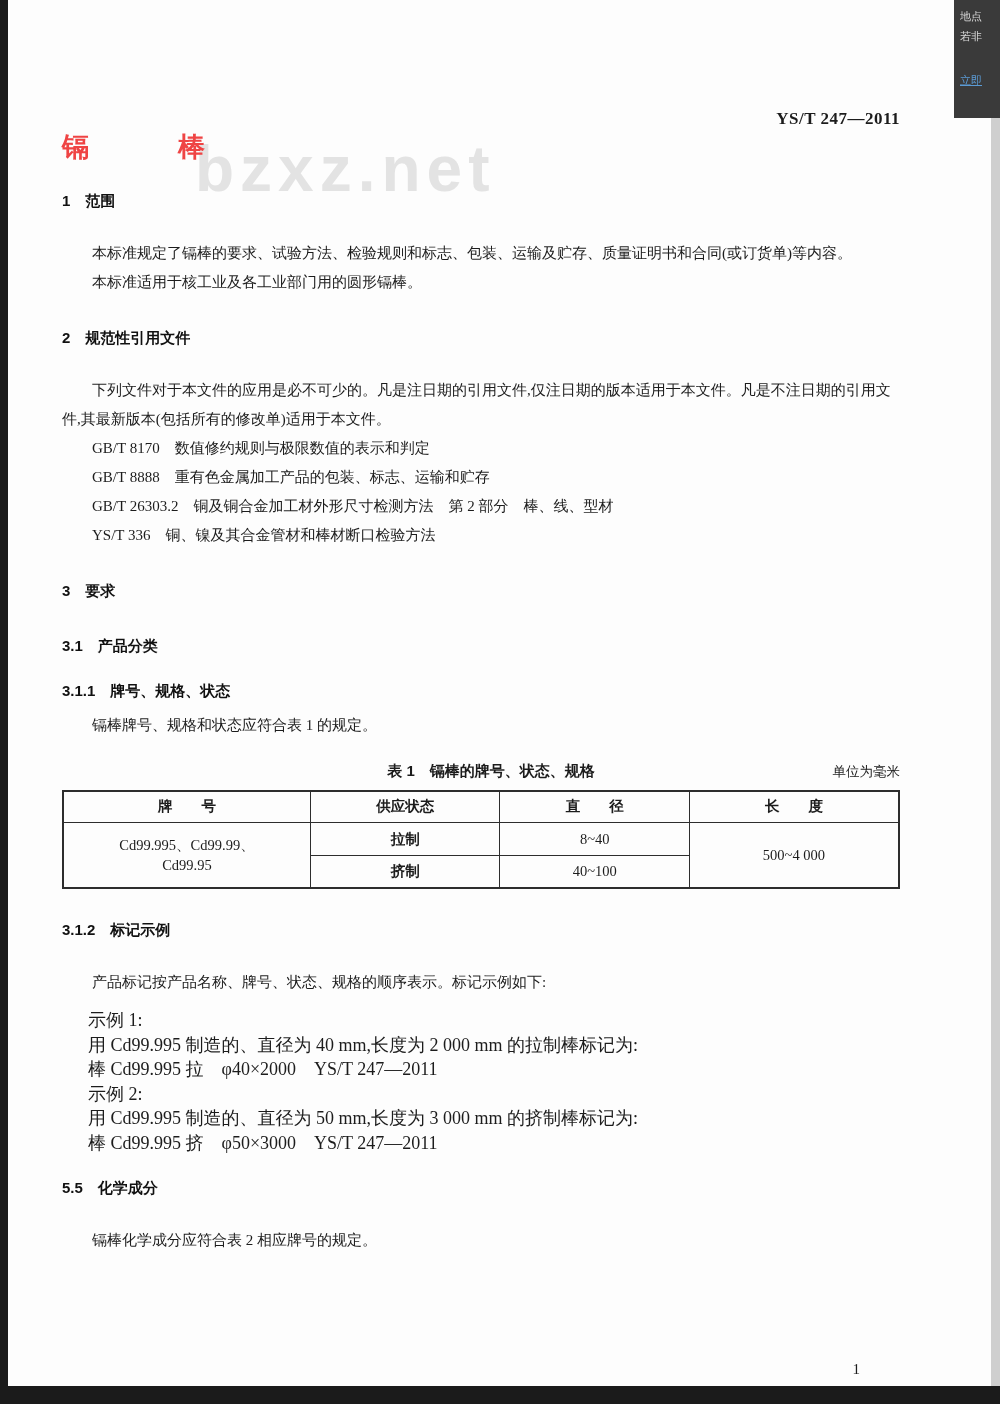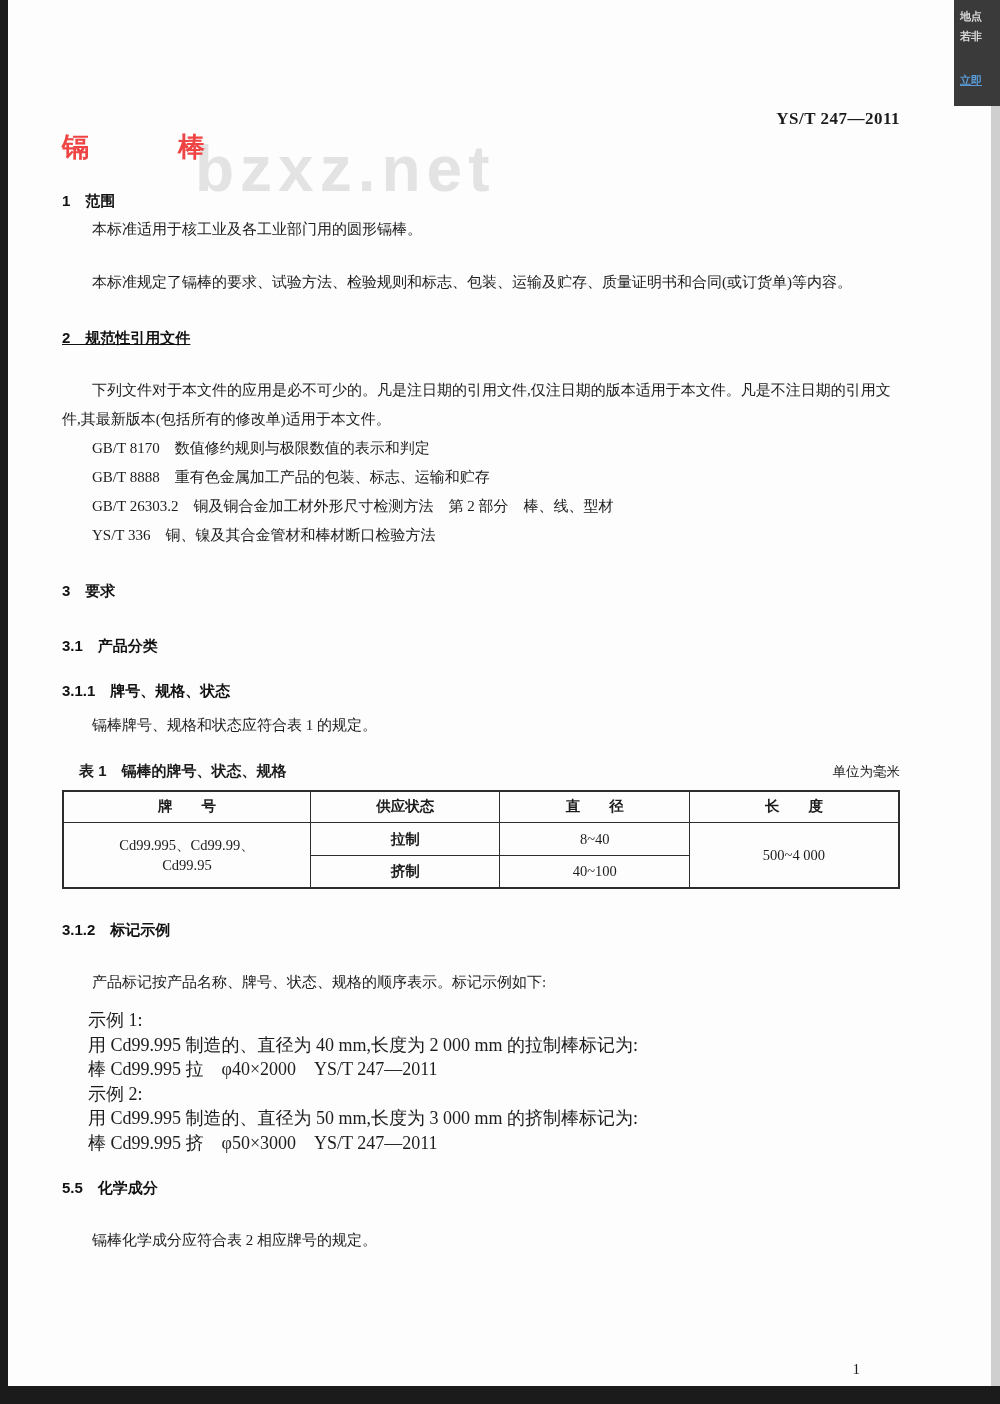--- a/index.html
+++ b/index.html
@@ -9,24 +9,24 @@
     background:#fdfdfd;
     font-family:"Liberation Serif", serif;
     color:#1c1c1c;
     overflow:hidden;
   }
   
   .left-strip { position:absolute; left:0; top:0; width:8px; height:100%; background:#1b1b1b; z-index:5; }
   .right-strip { position:absolute; right:0; top:0; width:9px; height:100%; background:#cfcfcf; z-index:4; }
   .bottom-strip { position:absolute; left:0; bottom:0; width:100%; height:18px; background:#1b1b1b; z-index:6; }
   .side-panel {
-    position:absolute; right:0; top:0; width:46px; height:106px;
+    position:absolute; right:0; top:0; width:46px; height:118px;
     background:#3a3a3a; z-index:7; overflow:hidden;
     font-family:"Liberation Sans", sans-serif; font-size:11px; color:#d9d9d9;
-    padding:6px 0 8px 6px; line-height:20px;font-weight:bold;
+    padding:6px 0 8px 6px; line-height:20px;
   }
   .side-panel .panel-link { color:#5b9bd5; text-decoration:underline; display:inline-block; margin-top:24px; cursor:pointer; }
 
   
   .watermark {
     position:absolute; left:195px; top:132px; z-index:0;
     font-family:"Liberation Sans", sans-serif; font-weight:bold;
     font-size:64px; letter-spacing:6px; color:#e3e3e3;
   }
   .content {
@@ -38,36 +38,36 @@
     text-align:right; font-family:"Liberation Serif", serif;
     font-weight:bold; font-size:17px; letter-spacing:0.5px;
   }
   .doc-title {
     text-align:left; 
     font-family:"Liberation Sans", sans-serif; font-weight:bold;
     font-size:27px; letter-spacing:2px; color:#ef4444;
   }
   .h-sec { font-family:"Liberation Sans", sans-serif; font-weight:bold; font-size:15px; color:#111; }
   .h1-sec { margin-top:24px; }
-  .h2-sec { margin-top:26px;text-decoration:underline; }
+  .h2-sec { margin-top:26px; }
   .h3-sec { margin-top:26px; }
   .h31-sec { margin-top:26px; }
   .h311-sec { margin-top:16px; }
   .h312-sec { margin-top:26px; }
   .h32-sec { margin-top:18px; }
   .para { text-indent:2em; }
   .para-first { margin-top:24px; }
   .para-follow { margin-top:0; }
   .ref-line { margin-left:2em; }
   .p-after-h { margin-top:6px; }
 
   
   .caption-row { position:relative; height:26px; margin-top:16px; }
   .table-caption {
-    position:absolute; left:17px; width:100%; text-align:left;
+    position:absolute; left:10px; width:100%; text-align:center;
     font-family:"Liberation Sans", sans-serif; font-weight:bold; font-size:15px;
   }
   .table-unit { position:absolute; right:0; top:1px; font-size:13.5px; }
 
   table.spec {
     width:838px; margin-top:8px; border-collapse:collapse;
     font-size:14.5px;
   }
   table.spec th, table.spec td {
     border:1px solid #2d2d2d; text-align:center; vertical-align:middle;
@@ -107,22 +107,22 @@
 
 <div class="watermark">bzxz.net</div>
 
 <div class="content">
 
   <div class="header-code">YS/T 247—2011</div>
 
   <div class="doc-title">镉　　　棒</div>
 
   <div class="h-sec h1-sec">1　范围</div>
+  <div class="para para-first">本标准规定了镉棒的要求、试验方法、检验规则和标志、包装、运输及贮存、质量证明书和合同(或订货单)等内容。</div>
   <div class="para para-follow">本标准适用于核工业及各工业部门用的圆形镉棒。</div>
-  <div class="para para-first">本标准规定了镉棒的要求、试验方法、检验规则和标志、包装、运输及贮存、质量证明书和合同(或订货单)等内容。</div>
 
   <div class="h-sec h2-sec">2　规范性引用文件</div>
   <div class="para para-first">下列文件对于本文件的应用是必不可少的。凡是注日期的引用文件,仅注日期的版本适用于本文件。凡是不注日期的引用文件,其最新版本(包括所有的修改单)适用于本文件。</div>
   <div class="ref-line">GB/T 8170　数值修约规则与极限数值的表示和判定</div>
   <div class="ref-line">GB/T 8888　重有色金属加工产品的包装、标志、运输和贮存</div>
   <div class="ref-line">GB/T 26303.2　铜及铜合金加工材外形尺寸检测方法　第 2 部分　棒、线、型材</div>
   <div class="ref-line">YS/T 336　铜、镍及其合金管材和棒材断口检验方法</div>
 
   <div class="h-sec h3-sec">3　要求</div>
   <div class="h-sec h31-sec">3.1　产品分类</div>

